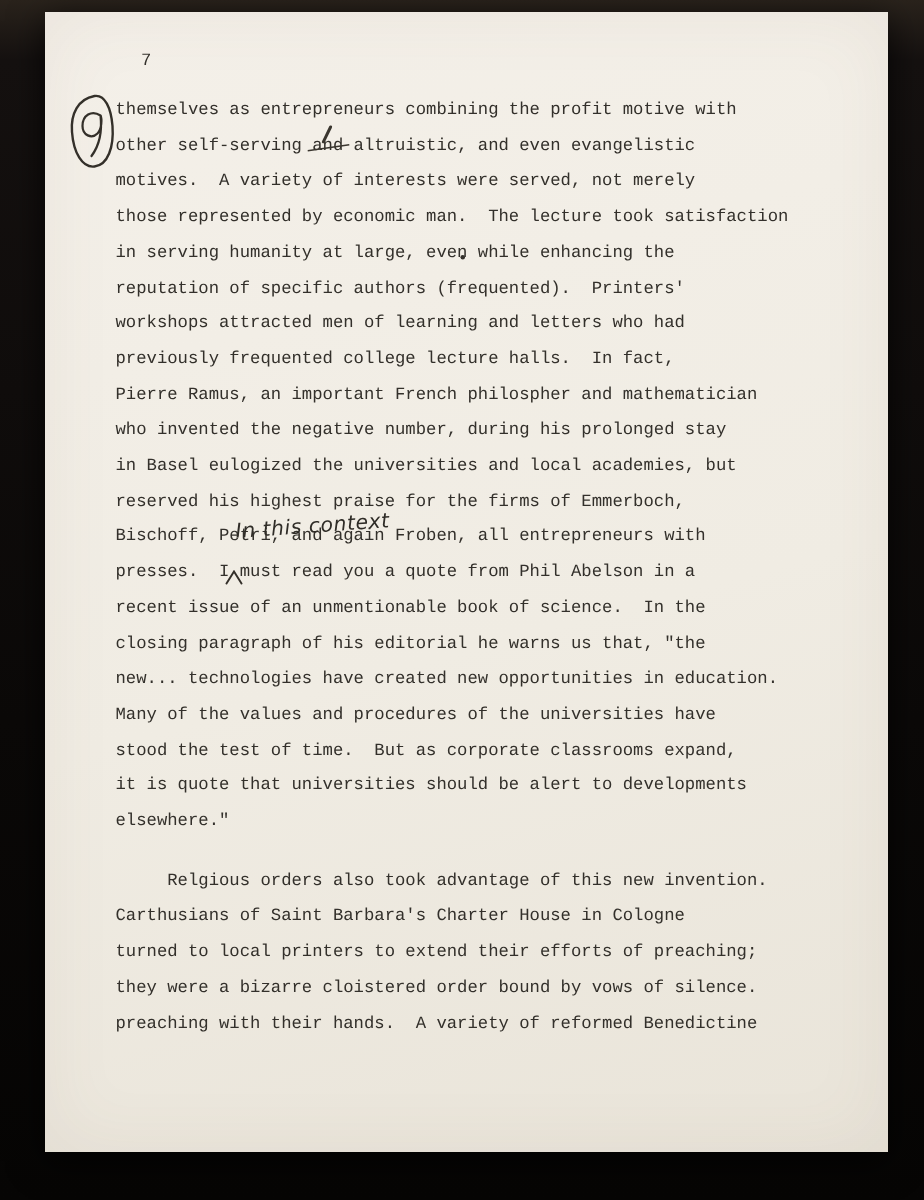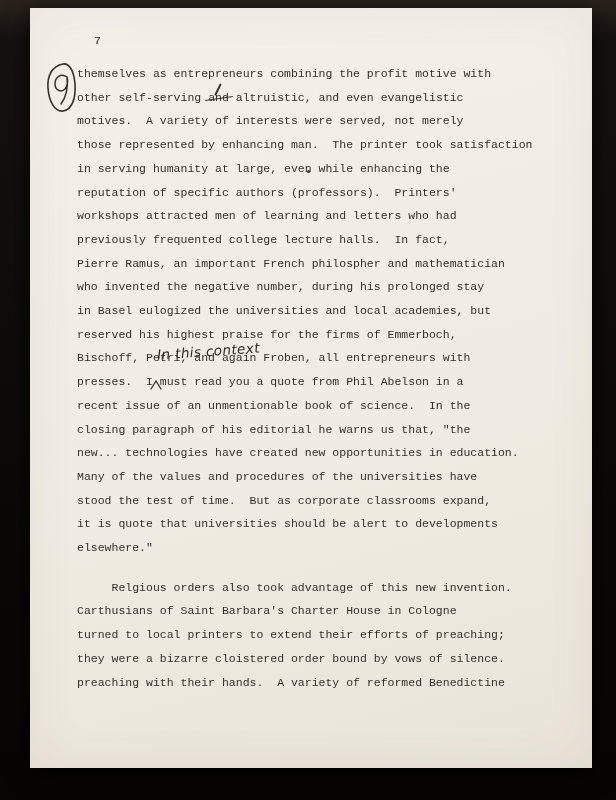--- a/index.html
+++ b/index.html
@@ -61,23 +61,23 @@
     <svg class="margin-mark" width="36" height="56" viewBox="0 0 36 56">
       <path d="M 20 4 C 9 6, 4 16, 5 28 C 6 42, 12 52, 20 51 C 29 50, 33 38, 32 24 C 31 12, 27 3, 20 4 Z" fill="none" stroke="#34302a" stroke-width="1.6" stroke-linecap="round"></path>
       <path d="M 24 17 C 18 13, 12 17, 12 24 C 12 30, 18 33, 22 29 C 25 26, 25 19, 24 17 C 25 26, 24 36, 18 44" fill="none" stroke="#34302a" stroke-width="1.5" stroke-linecap="round"></path>
     </svg>
 
     <div class="textblock">
       <div id="para1">
           <div class="line"><span>themselves as entrepreneurs combining the profit motive with</span></div>
           <div class="line"><span>other self-serving </span><span class="strike">and</span><span> altruistic, and even evangelistic</span></div>
           <div class="line"><span>motives.  A variety of interests were served, not merely</span></div>
-          <div class="line"><span>those represented by enhancing man.  The printer took satisfaction</span></div>
+          <div class="line"><span>those represented by economic man.  The lecture took satisfaction</span></div>
           <div class="line"><span>in serving humanity at large, even while enhancing the</span></div>
-          <div class="line"><span>reputation of specific authors (professors).  Printers'</span></div>
+          <div class="line"><span>reputation of specific authors (frequented).  Printers'</span></div>
           <div class="line"><span>workshops attracted men of learning and letters who had</span></div>
           <div class="line"><span>previously frequented college lecture halls.  In fact,</span></div>
           <div class="line"><span>Pierre Ramus, an important French philospher and mathematician</span></div>
           <div class="line"><span>who invented the negative number, during his prolonged stay</span></div>
           <div class="line"><span>in Basel eulogized the universities and local academies, but</span></div>
           <div class="line"><span>reserved his highest praise for the firms of Emmerboch,</span></div>
           <div class="line"><span>Bischoff, Petri, and again Froben, all entrepreneurs with</span></div>
           <div class="line"><span>presses.  I must read you a quote from Phil Abelson in a</span></div>
           <div class="line"><span>recent issue of an unmentionable book of science.  In the</span></div>
           <div class="line"><span>closing paragraph of his editorial he warns us that, "the</span></div>

